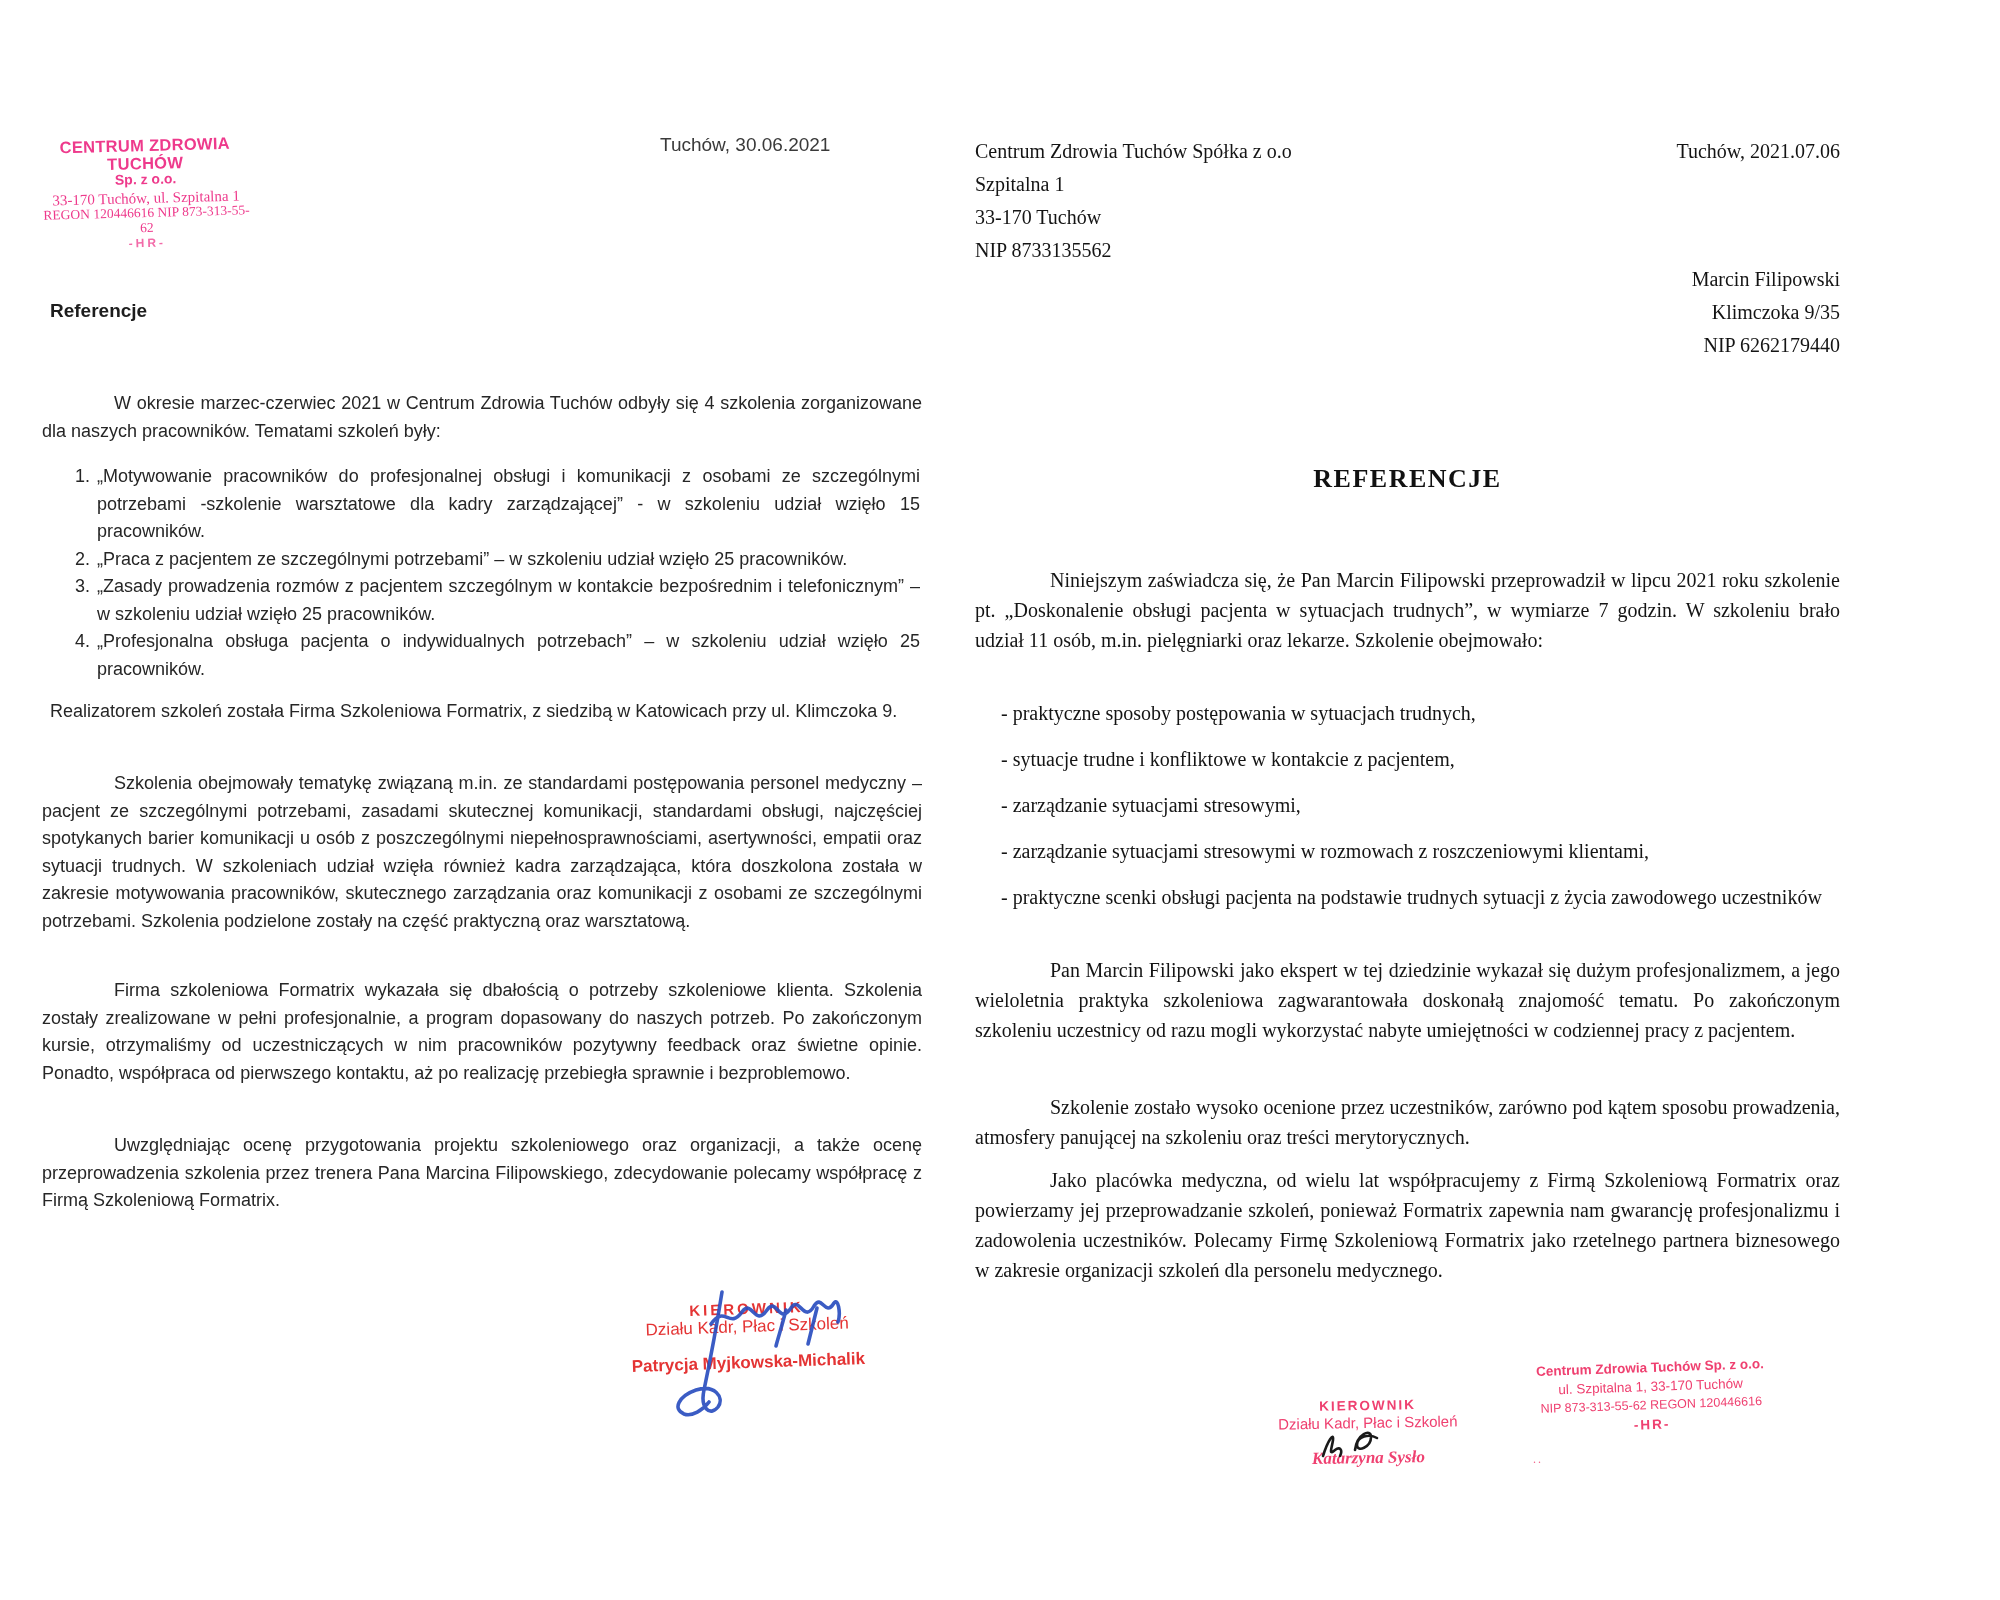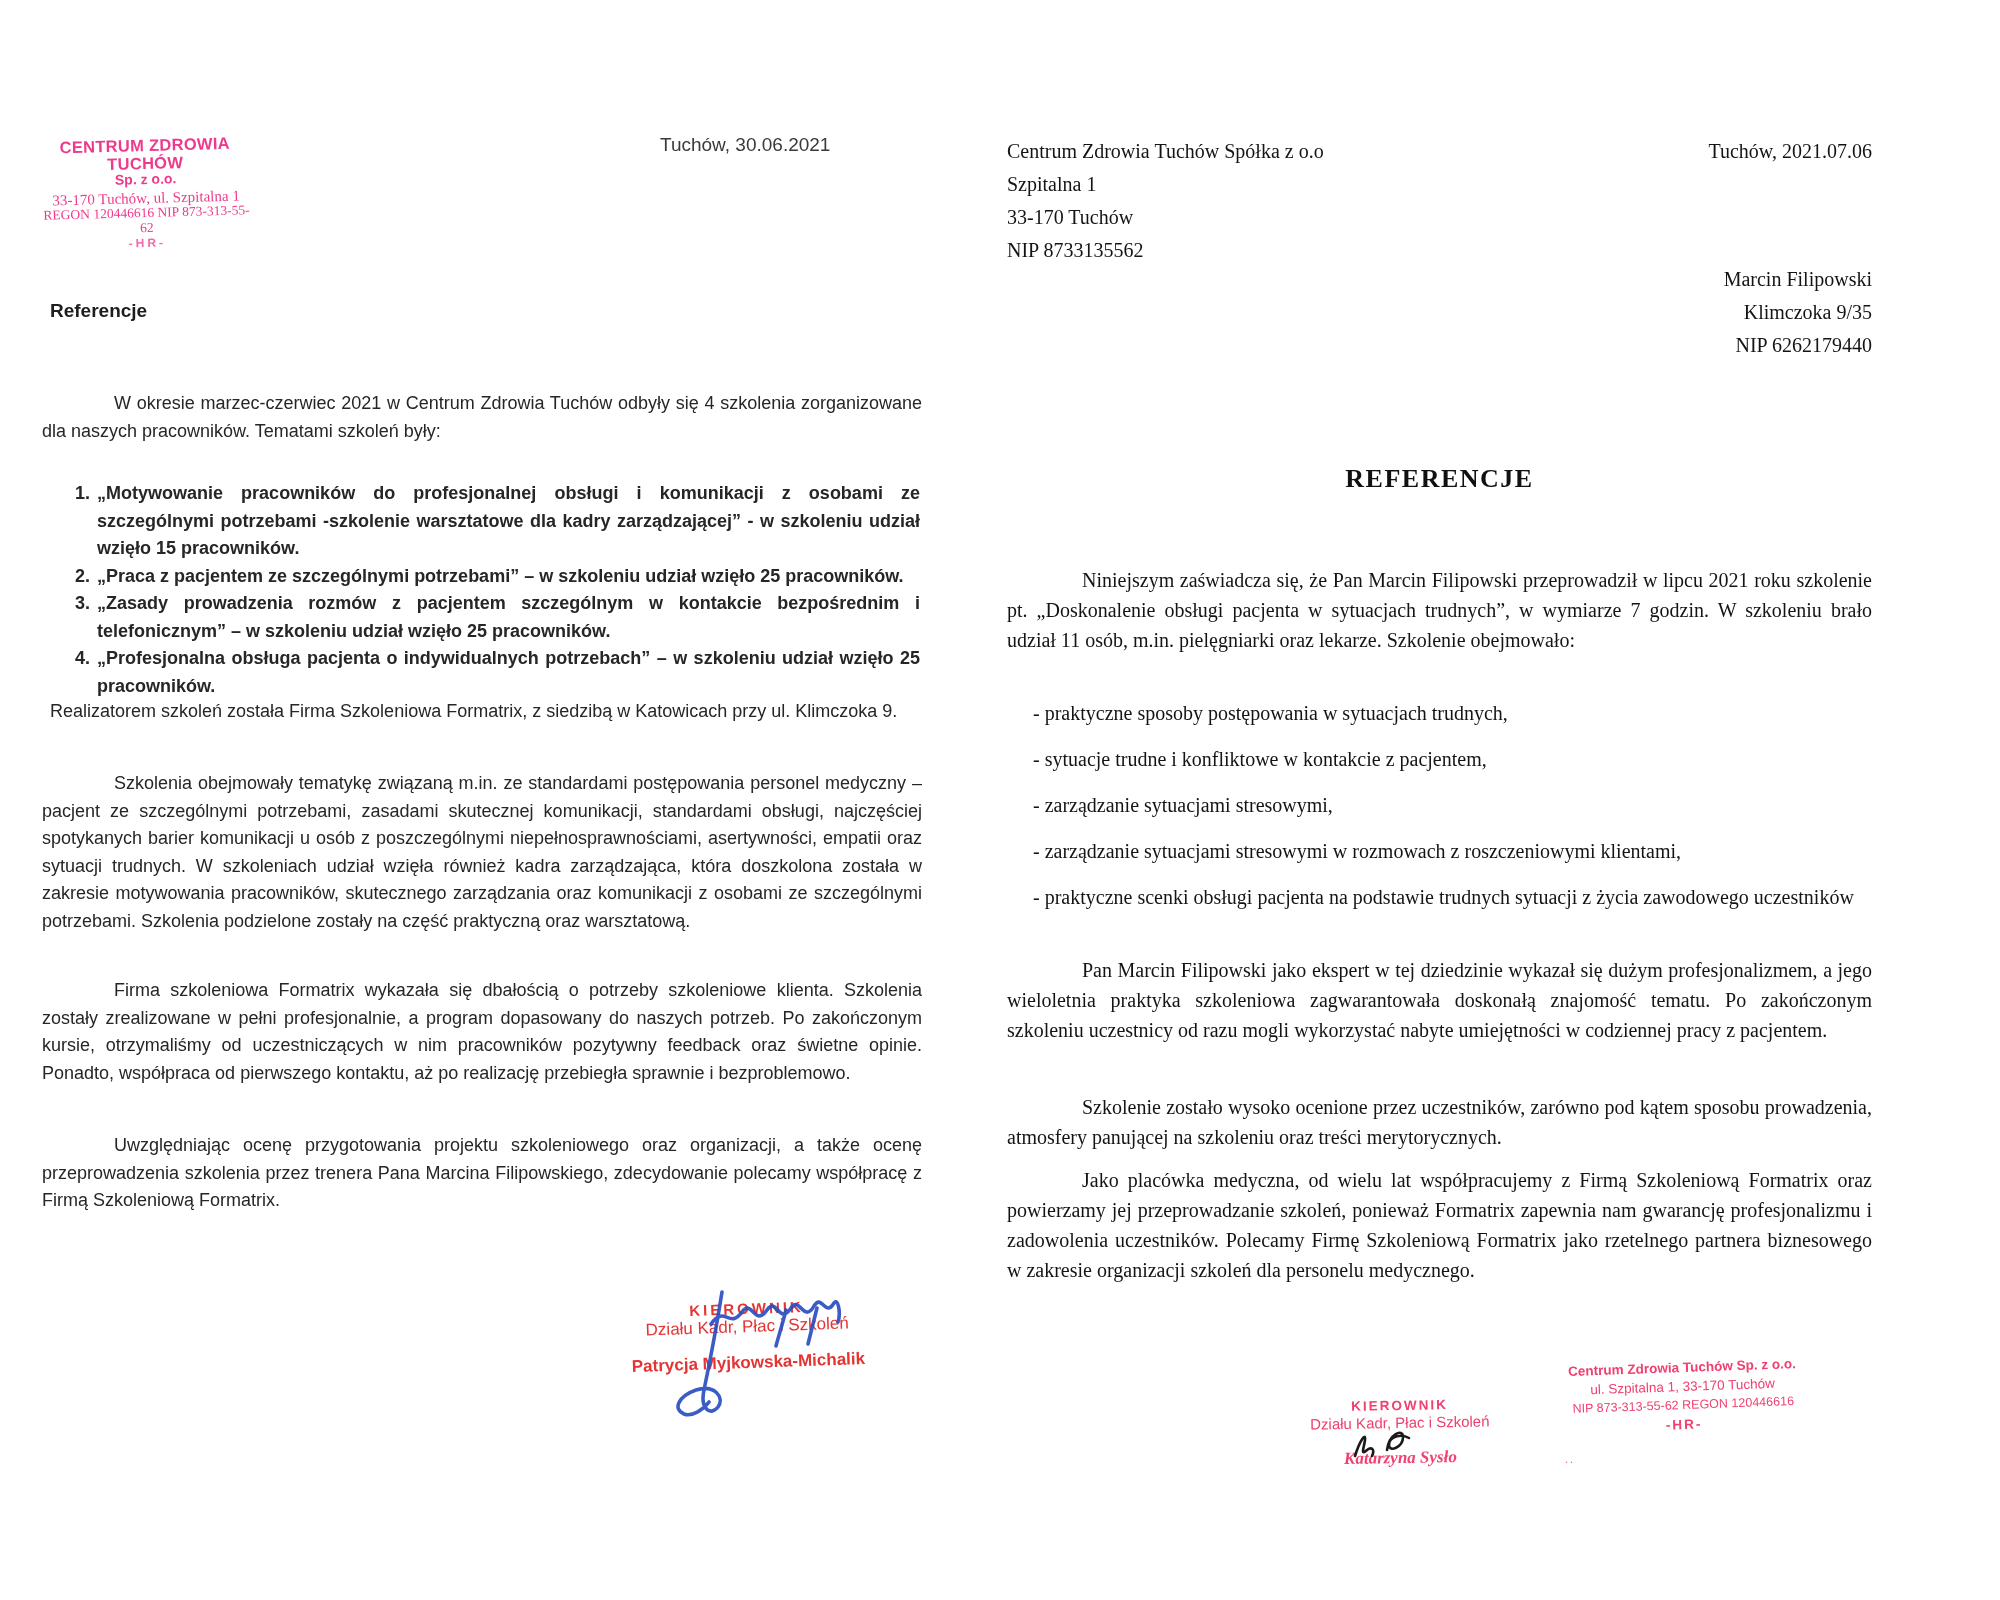--- a/index.html
+++ b/index.html
@@ -3,21 +3,21 @@
 <meta charset="utf-8">
 <style>
   html,body{margin:0;padding:0;}
   body{
     width:2000px;height:1600px;position:relative;background:#ffffff;
     font-family:"Liberation Sans",sans-serif;overflow:hidden;
     -webkit-font-smoothing:antialiased;
   }
   .page{position:absolute;top:0;height:1600px;}
   #left-page{left:42px;width:880px;color:#262626;}
-  #right-page{left:1007px;width:865px;color:#141414;font-family:"Liberation Serif",serif;text-decoration:underline;}
+  #right-page{left:975px;width:865px;color:#141414;font-family:"Liberation Serif",serif;text-decoration:underline;}
 
   .abs{position:absolute;}
 
   
   .lp-par{position:absolute;width:880px;font-size:18px;line-height:27.5px;text-align:justify;color:#262626;}
   .ind{text-indent:72px;}
   .lp-title{position:absolute;font-size:19px;font-weight:bold;color:#1d1d1d;}
   .lp-date{position:absolute;font-size:19px;color:#3a3a3a;}
   ol.lp-list{margin:0;padding:0 0 0 53px;font-size:18px;line-height:27.5px;text-align:justify;}
   ol.lp-list li{padding-left:2px;margin:0;}
@@ -85,21 +85,21 @@
     <div class="s4">REGON 120446616  NIP 873-313-55-62</div>
     <div class="s5">-HR-</div>
   </div>
 
   <div class="lp-date" style="left:618px;top:134px;">Tuchów, 30.06.2021</div>
 
   <div class="lp-title" style="left:8px;top:300px;">Referencje</div>
 
   <div class="lp-par ind" style="left:0;top:390px;">W okresie marzec-czerwiec 2021 w Centrum Zdrowia Tuchów odbyły się 4 szkolenia zorganizowane dla naszych pracowników. Tematami szkoleń były:</div>
 
-  <ol class="lp-list" style="position:absolute;left:0;top:480px;width:825px;font-weight:bold;">
+  <ol class="lp-list" style="position:absolute;left:0;top:463px;width:825px;">
     <li>„Motywowanie pracowników do profesjonalnej obsługi i komunikacji z osobami ze szczególnymi potrzebami -szkolenie warsztatowe dla kadry zarządzającej” - w szkoleniu udział wzięło 15 pracowników.</li>
     <li>„Praca z pacjentem ze szczególnymi potrzebami” – w szkoleniu udział wzięło 25 pracowników.</li>
     <li>„Zasady prowadzenia rozmów z pacjentem szczególnym w kontakcie bezpośrednim i telefonicznym” – w szkoleniu udział wzięło 25 pracowników.</li>
     <li>„Profesjonalna obsługa pacjenta o indywidualnych potrzebach” – w szkoleniu udział wzięło 25 pracowników.</li>
   </ol>
 
   <div class="lp-par" style="left:8px;top:698px;">Realizatorem szkoleń została Firma Szkoleniowa Formatrix, z siedzibą w Katowicach przy ul. Klimczoka 9.</div>
   <div class="lp-par ind" style="left:0;top:770px;">Szkolenia obejmowały tematykę związaną m.in. ze standardami postępowania personel medyczny – pacjent ze szczególnymi potrzebami, zasadami skutecznej komunikacji, standardami obsługi, najczęściej spotykanych barier komunikacji u osób z poszczególnymi niepełnosprawnościami, asertywności, empatii oraz sytuacji trudnych. W szkoleniach udział wzięła również kadra zarządzająca, która doszkolona została w zakresie motywowania pracowników, skutecznego zarządzania oraz komunikacji z osobami ze szczególnymi potrzebami. Szkolenia podzielone zostały na część praktyczną oraz warsztatową.</div>
   <div class="lp-par ind" style="left:0;top:977px;">Firma szkoleniowa Formatrix wykazała się dbałością o potrzeby szkoleniowe klienta. Szkolenia zostały zrealizowane w pełni profesjonalnie, a program dopasowany do naszych potrzeb. Po zakończonym kursie, otrzymaliśmy od uczestniczących w nim pracowników pozytywny feedback oraz świetne opinie. Ponadto, współpraca od pierwszego kontaktu, aż po realizację przebiegła sprawnie i bezproblemowo.</div>
   <div class="lp-par ind" style="left:0;top:1132px;">Uwzględniając ocenę przygotowania projektu szkoleniowego oraz organizacji, a także ocenę przeprowadzenia szkolenia przez trenera Pana Marcina Filipowskiego, zdecydowanie polecamy współpracę z Firmą Szkoleniową Formatrix.</div>

